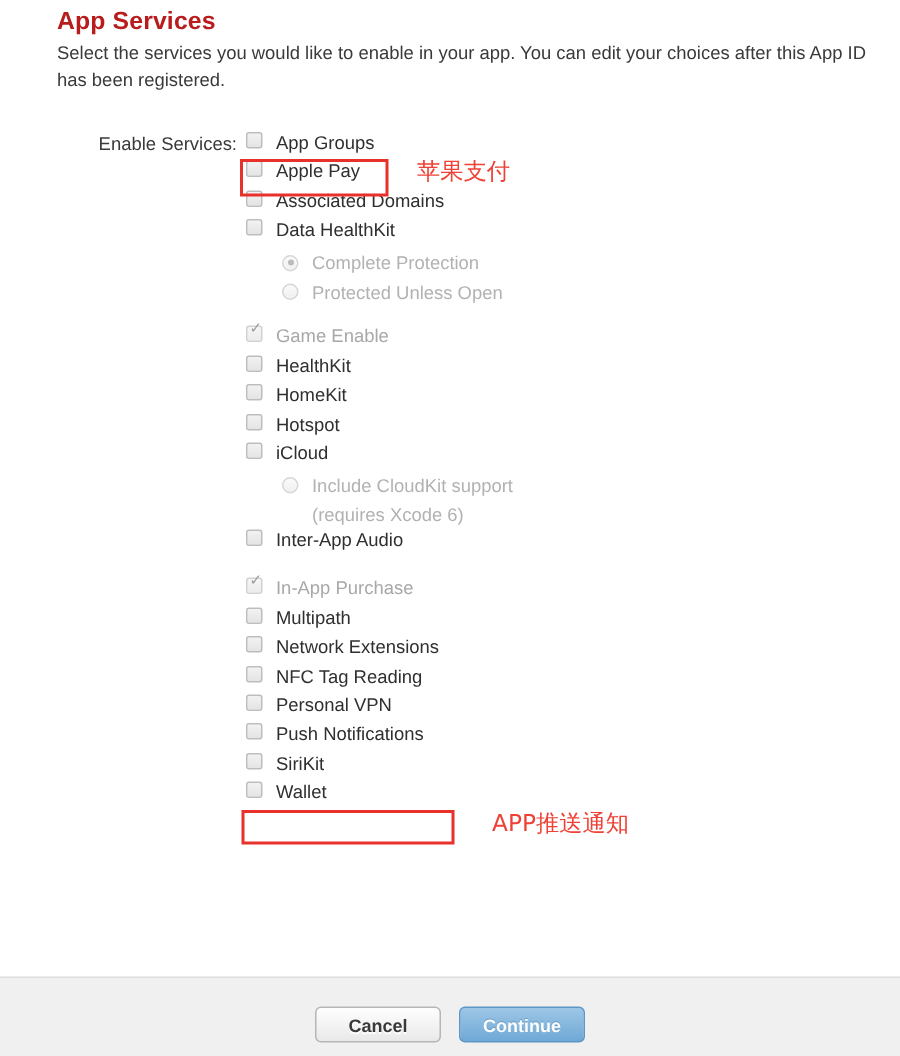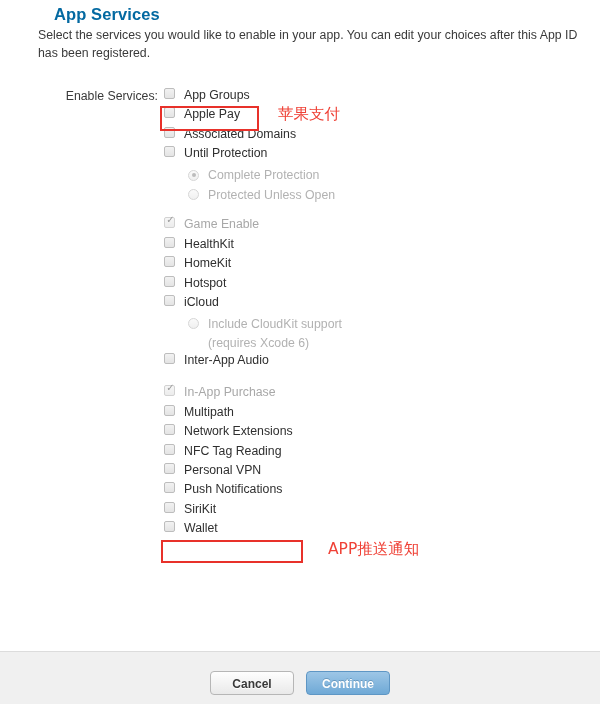--- a/index.html
+++ b/index.html
@@ -20,23 +20,23 @@
   
   .page-header {
     position: absolute;
     left: 38px;
     top: 4px;
     width: 545px;
   }
   .page-title {
     font-size: 16.5px;
     font-weight: bold;
-    color: #0369a1;
+    color: #b91c1c;
     letter-spacing: 0.1px;
-    margin: 0 0 3px 16px;
+    margin: 0 0 3px 0;
     line-height: 20px;
   }
   .page-desc {
     font-size: 12.3px;
     line-height: 17.5px;
     color: #3a3a3a;
     margin: 0;
     width: 540px;
   }
 
@@ -241,21 +241,21 @@
     <div class="svc-row">
       <span class="cbx"></span>
       <span class="svc-label">Apple Pay</span>
     </div>
     <div class="svc-row">
       <span class="cbx"></span>
       <span class="svc-label">Associated Domains</span>
     </div>
     <div class="svc-row">
       <span class="cbx"></span>
-      <span class="svc-label">Until Protection</span>
+      <span class="svc-label">Data HealthKit</span>
     </div>
 
     <div class="radio-row">
       <span class="rdo selected"></span>
       <span class="radio-label">Complete Protection</span>
     </div>
     <div class="radio-row">
       <span class="rdo"></span>
       <span class="radio-label">Protected Unless Open</span>
     </div>

